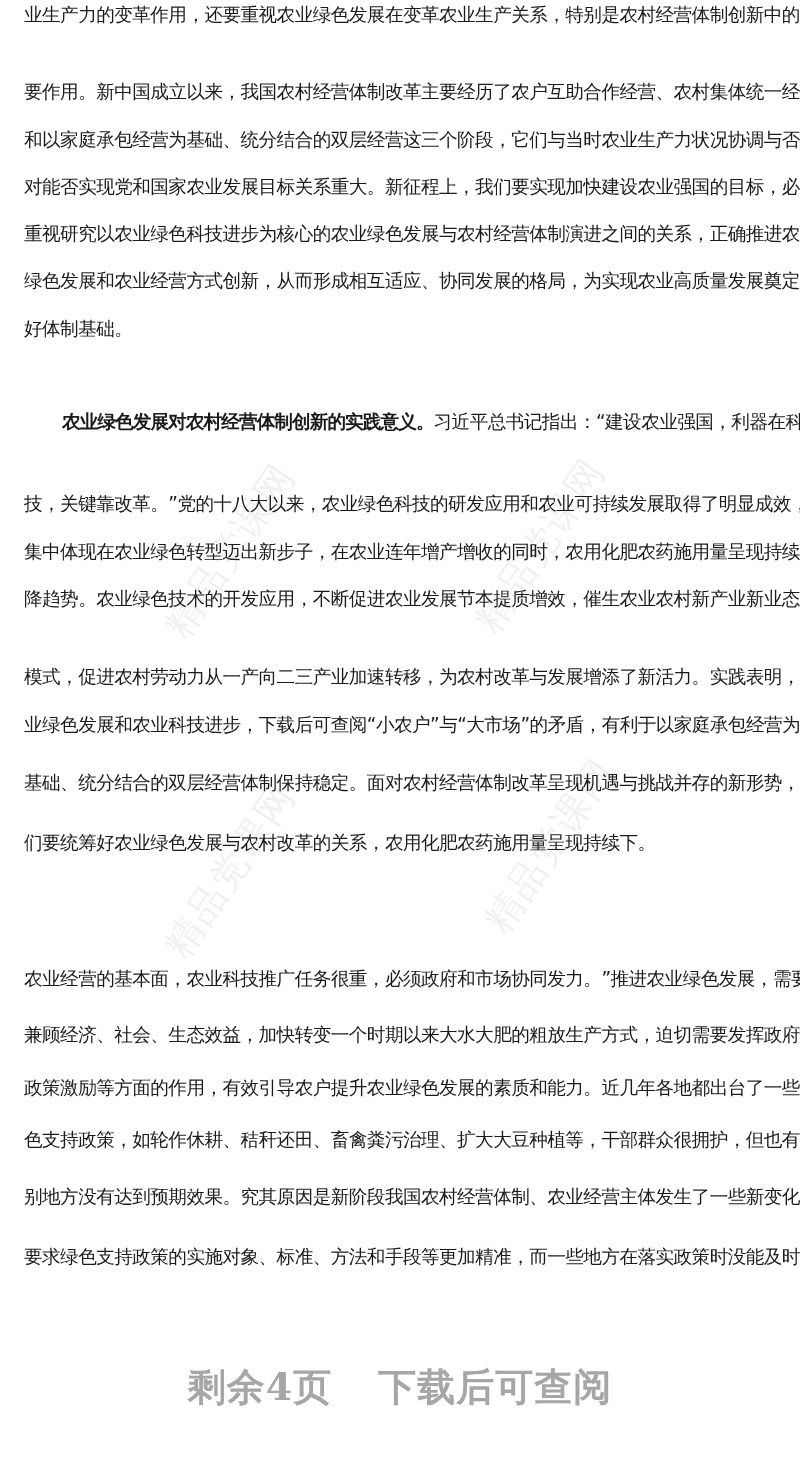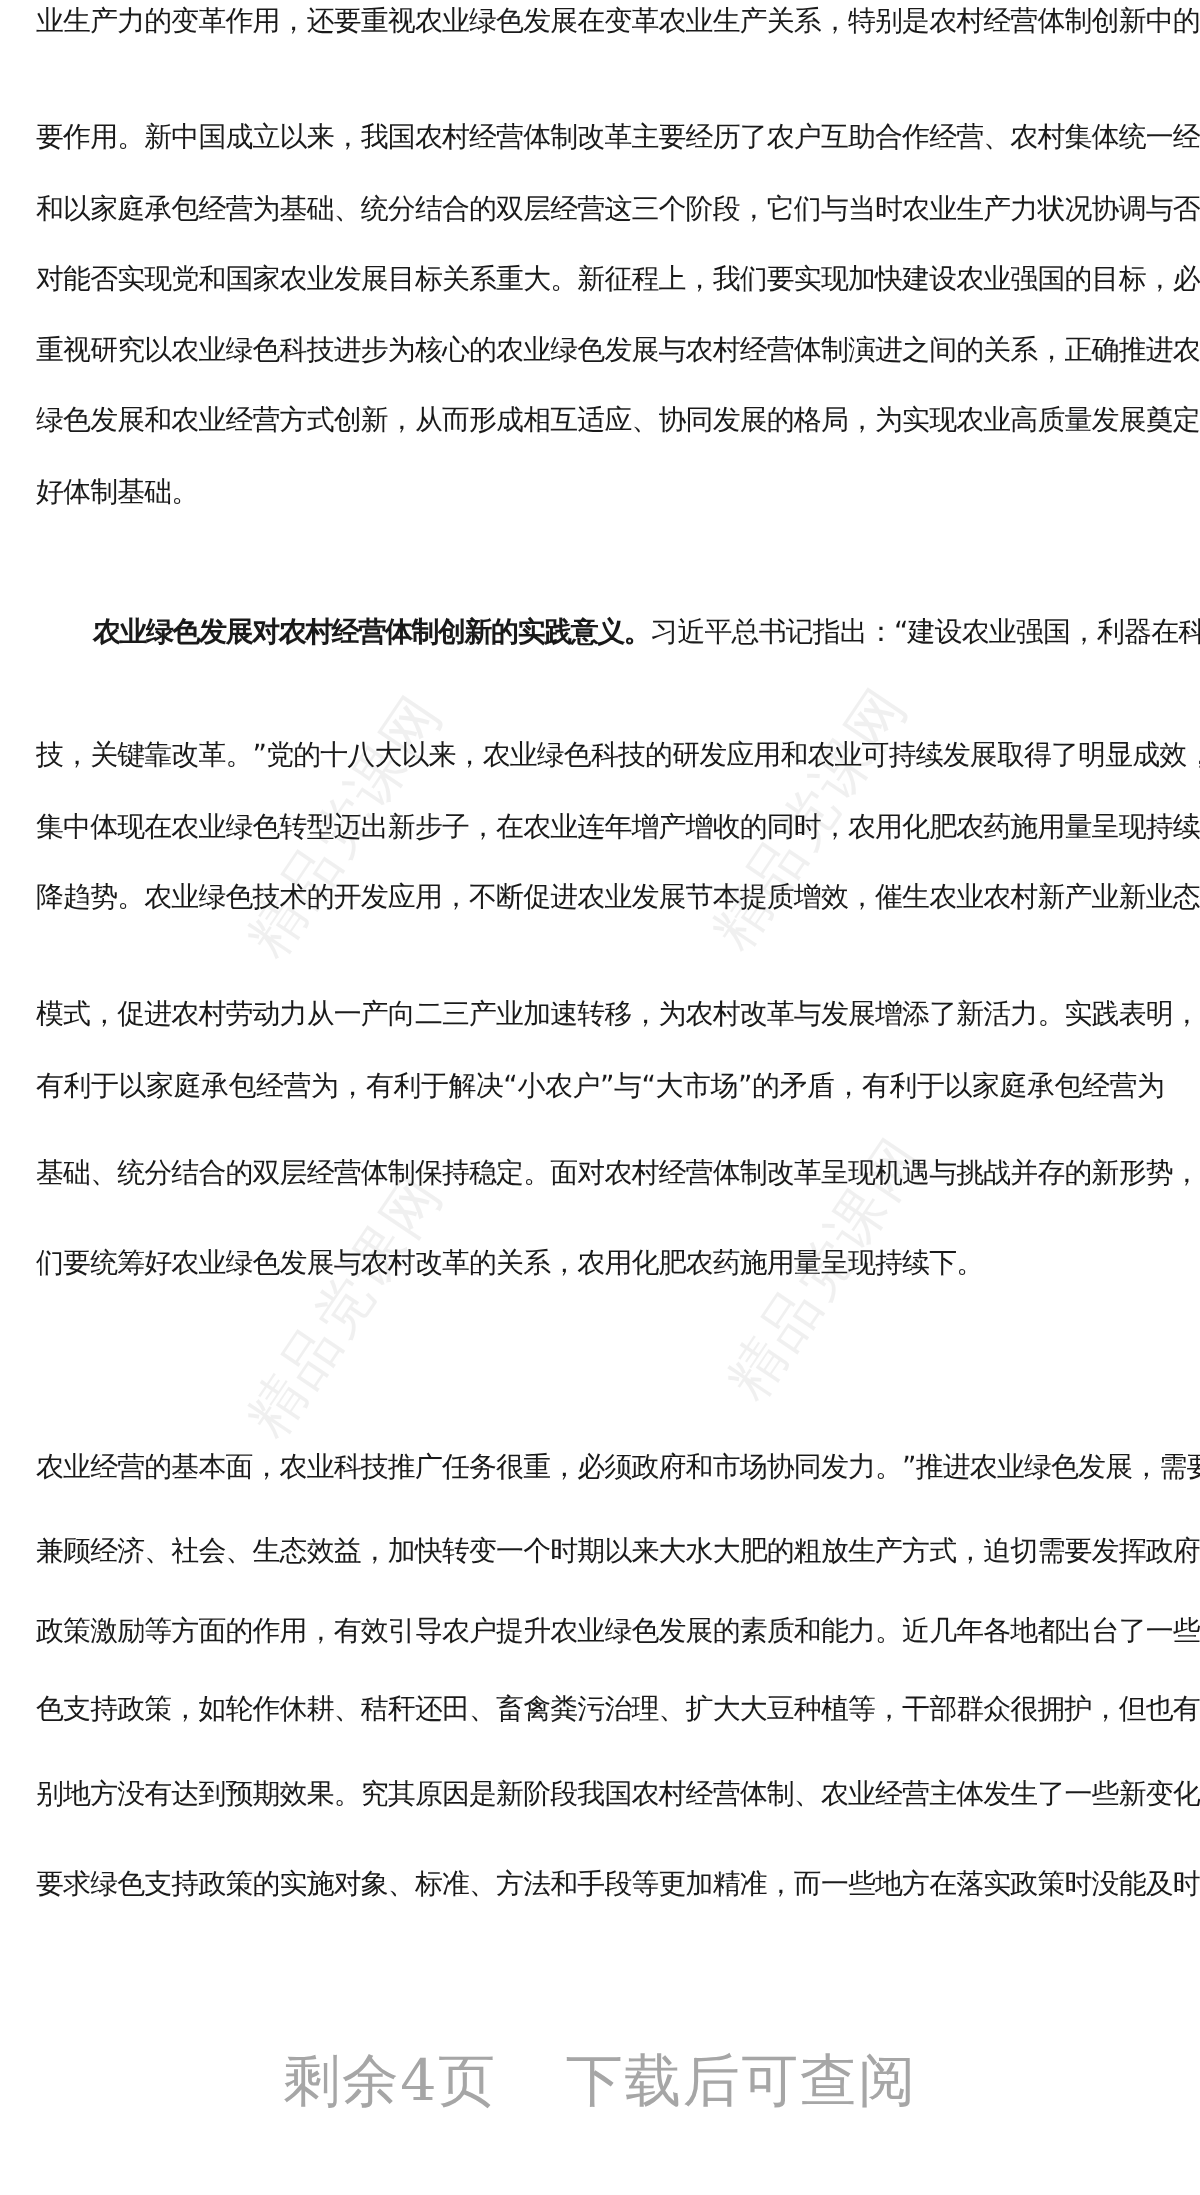--- a/index.html
+++ b/index.html
@@ -18,21 +18,21 @@
     .line.last { text-align-last: left; }
     .line.indent { left: 62px; width: 714px; }
     .bold { font-weight: bold; letter-spacing: -0.9px; }
     .watermark {
       position: absolute; font-size: 38px; color: rgba(0,0,0,0.06);
       transform: rotate(-56deg); transform-origin: center; white-space: nowrap;
       letter-spacing: 2px; pointer-events: none;
     }
     .remaining {
       position: absolute; top: 1362px; left: 0; width: 800px; text-align: center;
-      font-size: 38px; font-weight: normal; color: #a6a6a6;
+      font-size: 38px; font-weight: bold; color: #a6a6a6;
       letter-spacing: 1px;
       font-family: "DejaVu Serif", "Liberation Serif", serif;
     }
     .remaining span { display: inline-block; }
     .remaining .gap { width: 46px; }
   </style>
 </head>
 <body>
 
 <div class="page">
@@ -50,21 +50,21 @@
   <div class="line" style="top:269px;">绿色发展和农业经营方式创新，从而形成相互适应、协同发展的格局，为实现农业高质量发展奠定良</div>
   <div class="line indent" style="top:410px;">
     <span class="bold">农业绿色发展对农村经营体制创新的实践意义。</span><span>习近平总书记指出：“建设农业强国，利器在科</span>
   </div>
 
   <div class="line last" style="top:317px;">好体制基础。</div>
   <div class="line" style="top:492px;">技，关键靠改革。”党的十八大以来，农业绿色科技的研发应用和农业可持续发展取得了明显成效，</div>
   <div class="line" style="top:540px;">集中体现在农业绿色转型迈出新步子，在农业连年增产增收的同时，农用化肥农药施用量呈现持续下</div>
   <div class="line" style="top:587px;">降趋势。农业绿色技术的开发应用，不断促进农业发展节本提质增效，催生农业农村新产业新业态新</div>
   <div class="line" style="top:665px;">模式，促进农村劳动力从一产向二三产业加速转移，为农村改革与发展增添了新活力。实践表明，农</div>
-  <div class="line" style="top:713px;">有利于以家庭承包经营为，有利于解决“小农户”与“大市场”的矛盾，有利于以家庭承包经营为</div>
+  <div class="line" style="top:713px;">业绿色发展和农业科技进步，下载后可查阅“小农户”与“大市场”的矛盾，有利于以家庭承包经营为</div>
   <div class="line" style="top:771px;">基础、统分结合的双层经营体制保持稳定。面对农村经营体制改革呈现机遇与挑战并存的新形势，我</div>
   <div class="line last" style="top:831px;">们要统筹好农业绿色发展与农村改革的关系，农用化肥农药施用量呈现持续下。</div>
 
   <div class="line" style="top:967px;">农业经营的基本面，农业科技推广任务很重，必须政府和市场协同发力。”推进农业绿色发展，需要</div>
   <div class="line" style="top:1023px;">兼顾经济、社会、生态效益，加快转变一个时期以来大水大肥的粗放生产方式，迫切需要发挥政府在</div>
   <div class="line" style="top:1076px;">政策激励等方面的作用，有效引导农户提升农业绿色发展的素质和能力。近几年各地都出台了一些绿</div>
   <div class="line" style="top:1128px;">色支持政策，如轮作休耕、秸秆还田、畜禽粪污治理、扩大大豆种植等，干部群众很拥护，但也有个</div>
   <div class="line" style="top:1185px;">别地方没有达到预期效果。究其原因是新阶段我国农村经营体制、农业经营主体发生了一些新变化，</div>
   <div class="line" style="top:1245px;">要求绿色支持政策的实施对象、标准、方法和手段等更加精准，而一些地方在落实政策时没能及时适</div>
 

